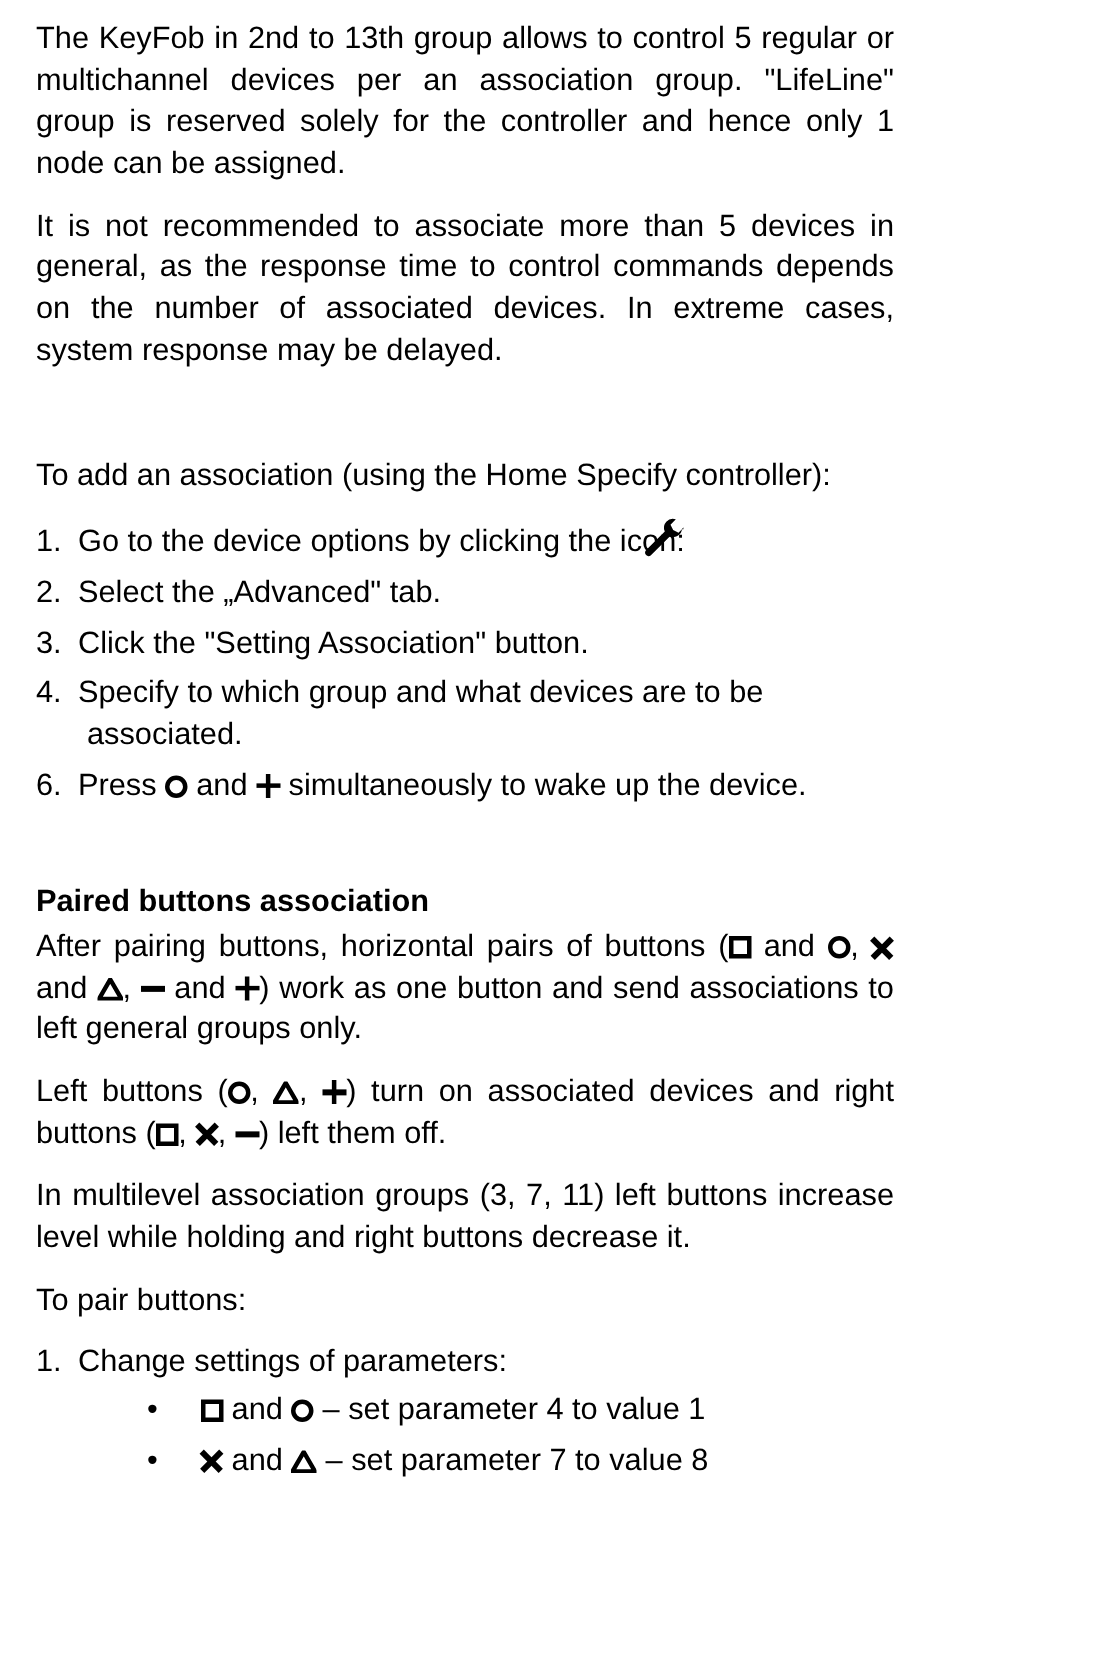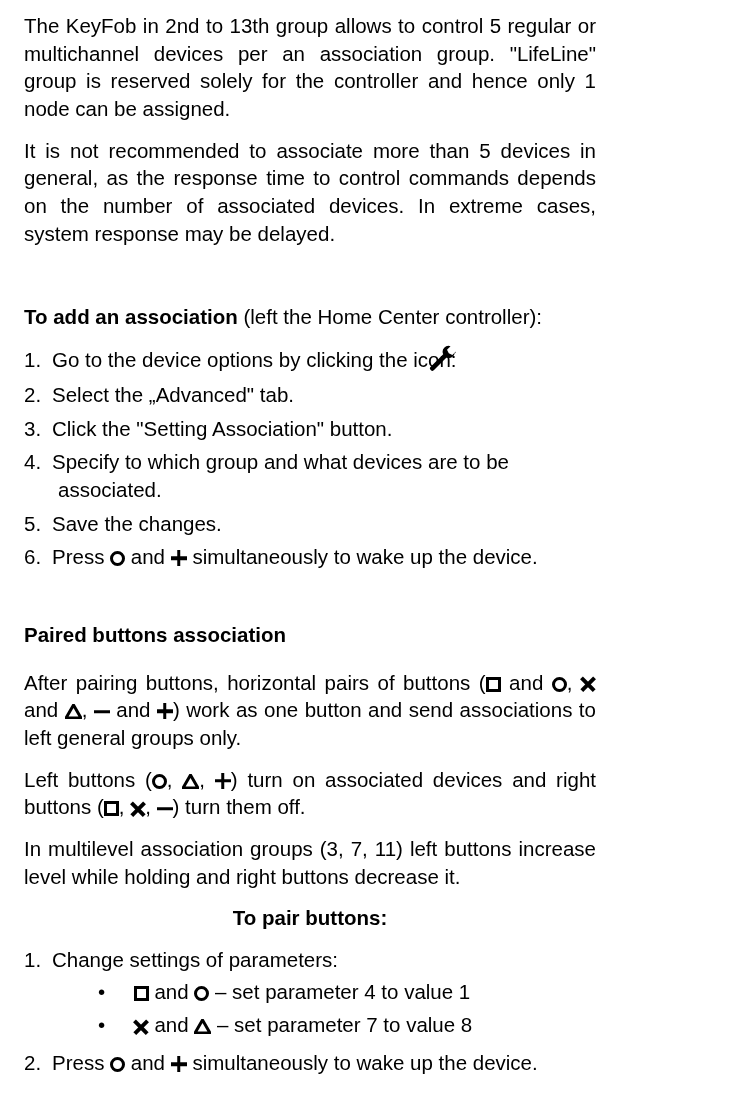--- a/index.html
+++ b/index.html
@@ -12,22 +12,22 @@
     line-height: 1.35;
   }
   .page {
     box-sizing: border-box;
     width: 620px;
     min-height: 1107px;
     padding: 12px 24px 20px 24px;
   }
   p { margin: 0 0 14px 0; }
   .justify { text-align: justify; }
-  .bold { font-weight: 700; text-align: center; }
-  .heading { font-weight: 700; margin-bottom: 20px; }
+  .bold { font-weight: 400; }
+  .heading { font-weight: 700; margin-bottom: 2px; }
   ol.num {
     list-style: none;
     padding: 0;
     margin: 0 0 8px 0;
   }
   ol.num > li {
     padding-left: 34px;
     text-indent: -34px;
     margin: 4px 0 6px 0;
   }
@@ -99,73 +99,69 @@
 <body>
 
 <div class="page">
 
   <p class="justify">The KeyFob in 2nd to 13th group allows to control 5 regular or multichannel devices per an association group. "LifeLine" group is reserved solely for the controller and hence only 1 node can  be assigned.</p>
   <p class="justify">It is not recommended to associate more than 5 devices in general, as the response time to control commands depends on the number of associated devices. In extreme cases, system response may be delayed.</p>
 
   <div class="section-gap"></div>
 
   <p>
-    <span class="bold">To add an association</span><span> (left the Home Center controller):</span>
+    <span class="bold">To add an association</span><span> (using the Home Specify controller):</span>
   </p>
 
   <ol class="num">
     <li>
       <span class="num-lbl">1.</span><span>Go to the device options by clicking the icon:</span>
       <span class="ic wrench">
         <svg viewBox="0 0 24 24">
             <path fill="#000" d="M22 5.5a5 5 0 0 1-6.9 4.63L4.8 20.4a2 2 0 1 1-2.8-2.8L12.3 7.3A5 5 0 0 1 18.5 0.5l-3 3 1.5 3 3 1.5 3-3c-.2.5-.3 1-.5 1.5z" transform="scale(0.95) translate(0.5,0.5)"></path>
           </svg>
       </span>
     </li>
     <li><span class="num-lbl">2.</span><span>Select the „Advanced" tab.</span></li>
     <li><span class="num-lbl">3.</span><span>Click the "Setting Association" button.</span></li>
     <li><span class="num-lbl">4.</span><span>Specify to which group and what devices are to be associated.</span></li>
-    <li><span class="num-lbl">5.</span><span>Save the changes.</span></li>
     <li>
       <span class="num-lbl">6.</span><span>Press </span><span class="ic ic-circle"></span><span> and </span><span class="ic ic-plus"></span><span> simultaneously to wake up the device.</span>
     </li>
   </ol>
 
   <div class="section-gap"></div>
 
   <p class="heading">Paired buttons association</p>
 
   <p class="justify">
     <span>After pairing buttons, horizontal pairs of buttons (</span><span class="ic ic-square"></span><span> and </span><span class="ic ic-circle"></span><span>, </span><span class="ic ic-x"></span><span> and </span><span class="ic ic-tri"><svg viewBox="0 0 17 15">
           <polygon points="8.5,1 16,14 1,14" fill="none" stroke="#000" stroke-width="3"></polygon>
         </svg></span><span>, </span><span class="ic ic-minus"></span><span> and </span><span class="ic ic-plus"></span><span>) work as one button and send associations to left general groups only.</span>
   </p>
 
   <p class="justify">
     <span>Left buttons (</span><span class="ic ic-circle"></span><span>, </span><span class="ic ic-tri"><svg viewBox="0 0 17 15">
           <polygon points="8.5,1 16,14 1,14" fill="none" stroke="#000" stroke-width="3"></polygon>
-        </svg></span><span>, </span><span class="ic ic-plus"></span><span>) turn on associated devices and right buttons (</span><span class="ic ic-square"></span><span>, </span><span class="ic ic-x"></span><span>, </span><span class="ic ic-minus"></span><span>) turn them off.</span>
+        </svg></span><span>, </span><span class="ic ic-plus"></span><span>) turn on associated devices and right buttons (</span><span class="ic ic-square"></span><span>, </span><span class="ic ic-x"></span><span>, </span><span class="ic ic-minus"></span><span>) left them off.</span>
   </p>
 
   <p class="justify">In multilevel association groups (3, 7, 11) left buttons increase level while holding and right buttons decrease it.</p>
 
   <p class="bold">To pair buttons:</p>
 
   <ol class="num">
     <li>
       <span class="num-lbl">1.</span><span>Change settings of parameters:</span>
       <ul class="bul">
         <li>
           <span class="ic ic-square"></span><span> and </span><span class="ic ic-circle"></span><span> – set parameter 4 to value 1</span>
         </li>
         <li>
           <span class="ic ic-x"></span><span> and </span><span class="ic ic-tri"><svg viewBox="0 0 17 15">
                 <polygon points="8.5,1 16,14 1,14" fill="none" stroke="#000" stroke-width="3"></polygon>
               </svg></span><span> – set parameter 7 to value 8</span>
         </li>
       </ul>
     </li>
-    <li>
-      <span class="num-lbl">2.</span><span>Press </span><span class="ic ic-circle"></span><span> and </span><span class="ic ic-plus"></span><span> simultaneously to wake up the device.</span>
-    </li>
   </ol>
 
 </div>
 
 </body></html>

